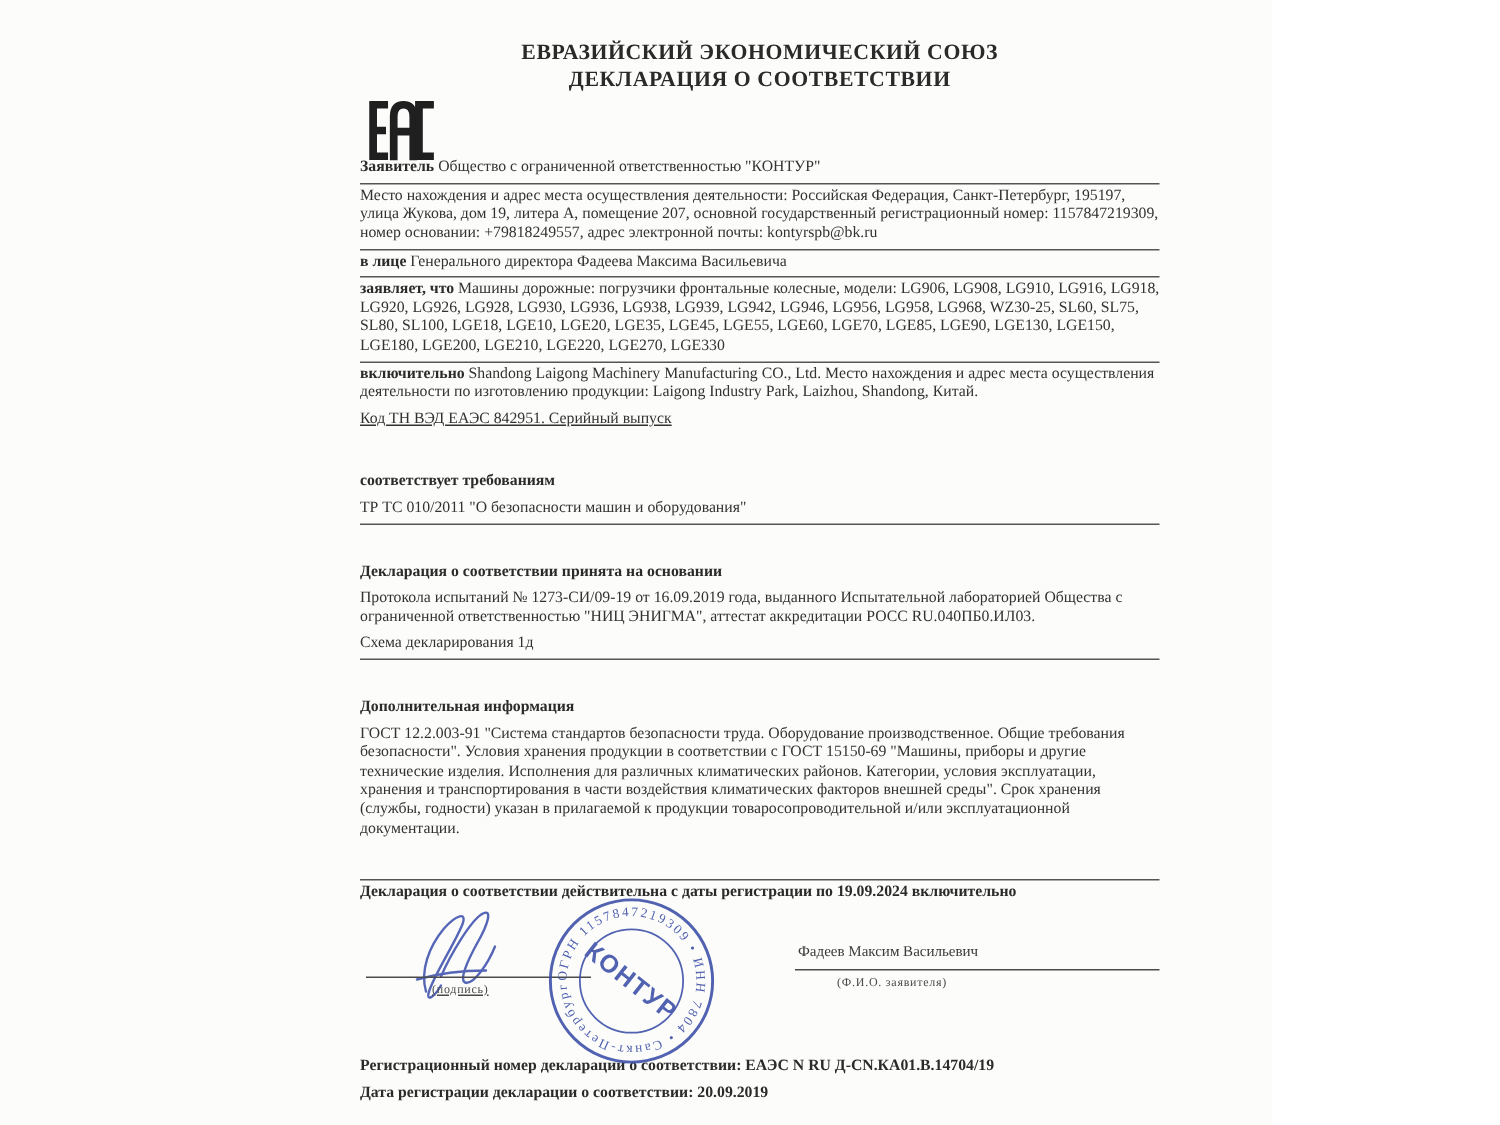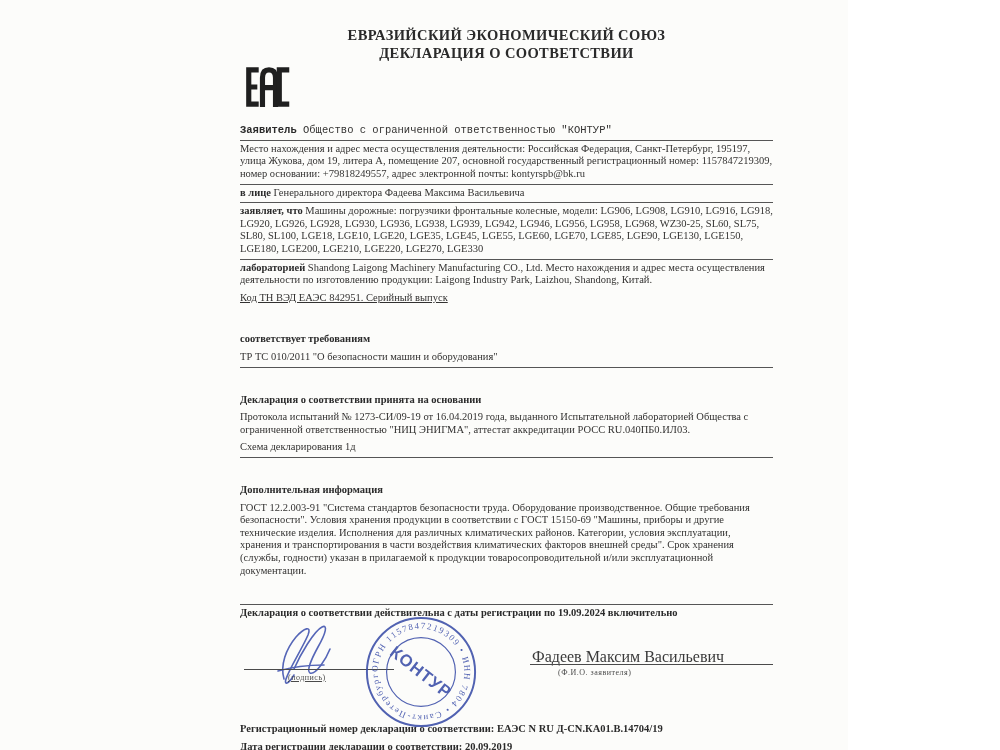--- a/index.html
+++ b/index.html
@@ -19,32 +19,32 @@
     text-align:center;font-weight:bold;font-size:14.5px;
     letter-spacing:.4px;color:#2a2a2a;line-height:1.25;
   }
   .eac-logo{position:absolute;left:6px;top:36px;}
   .row{padding:2px 0 3px 0;}
   .div-b{border-bottom:1px solid #555;}
   .div-t{border-top:1px solid #555;}
   .lead{font-weight:bold;color:#2b2b2b;}
   .bold{font-weight:bold;color:#2b2b2b;margin-top:24px;}
   .u{text-decoration:underline;}
-  .applicant{margin-top:60px;font-family:Liberation Mono, monospace;}
+  .applicant{margin-top:42px;}
   .sig-row{position:relative;height:72px;margin-top:4px;}
   .sig-line{
     position:absolute;left:4px;top:42px;width:150px;
     border-bottom:1px solid #4a4a4a;
   }
   .sig-caption{
     position:absolute;top:46px;font-size:8px;color:#4a4a4a;
     letter-spacing:.5px;
   }
   .cap-sign{left:48px;text-decoration:underline;}
-  .fio-name{position:absolute;left:292px;top:20px;font-size:16px;color:#3a3a3a;}
+  .fio-name{position:absolute;left:292px;top:20px;font-size:10px;color:#3a3a3a;}
   .fio-line{
     position:absolute;left:290px;right:0;top:37px;
     border-bottom:1px solid #4a4a4a;
   }
   .cap-fio{left:318px;top:41px;}
   .signature-svg{position:absolute;left:26px;top:-6px;pointer-events:none;}
   .stamp-svg{position:absolute;left:122px;top:-14px;z-index:2;opacity:.88;pointer-events:none;}
   .reg{margin-top:21px;}
   .reg-line{font-weight:bold;color:#2b2b2b;padding:3px 0;}
 </style>
@@ -79,37 +79,37 @@
 
     <div class="row div-b">
       <span class="lead">в лице</span><span> Генерального директора Фадеева Максима Васильевича</span>
     </div>
 
     <div class="row div-b">
       <span class="lead">заявляет, что</span><span> Машины дорожные: погрузчики фронтальные колесные,  модели: LG906, LG908, LG910, LG916, LG918, LG920, LG926, LG928, LG930, LG936, LG938, LG939, LG942, LG946, LG956, LG958, LG968, WZ30-25, SL60, SL75, SL80, SL100, LGE18, LGE10, LGE20, LGE35, LGE45, LGE55, LGE60, LGE70, LGE85, LGE90, LGE130, LGE150, LGE180, LGE200, LGE210, LGE220, LGE270, LGE330</span>
     </div>
 
     <div class="row">
-      <span class="lead">лабораторией</span><span> Shandong Laigong Machinery Manufacturing CO., Ltd. Место нахождения и адрес места осуществления деятельности по изготовлению продукции: Laigong Industry Park, Laizhou, Shandong, Китай.</span>
+      <span class="lead">включительно</span><span> Shandong Laigong Machinery Manufacturing CO., Ltd. Место нахождения и адрес места осуществления деятельности по изготовлению продукции: Laigong Industry Park, Laizhou, Shandong, Китай.</span>
     </div>
 
     <div class="row">
       <span class="u">Код ТН ВЭД ЕАЭС 842951. Серийный выпуск</span>
     </div>
 
     <div class="row bold">соответствует требованиям</div>
 
     <div class="row div-b">
       <span>ТР ТС 010/2011 "О безопасности машин и оборудования"</span>
     </div>
 
     <div class="row bold">Декларация о соответствии принята на основании</div>
 
     <div class="row">
-      <span>Протокола испытаний № 1273-СИ/09-19 от 16.04.2019 года, выданного Испытательной лабораторией Общества с ограниченной ответственностью "НИЦ ЭНИГМА", аттестат аккредитации РОСС RU.040ПБ0.ИЛ03.</span>
+      <span>Протокола испытаний № 1273-СИ/09-19 от 16.09.2019 года, выданного Испытательной лабораторией Общества с ограниченной ответственностью "НИЦ ЭНИГМА", аттестат аккредитации РОСС RU.040ПБ0.ИЛ03.</span>
     </div>
 
     <div class="row div-b">
       <span>Схема декларирования 1д</span>
     </div>
 
     <div class="row bold">Дополнительная информация</div>
 
     <div class="row">
       <span>ГОСТ 12.2.003-91 "Система стандартов безопасности труда. Оборудование производственное. Общие требования безопасности". Условия хранения продукции в соответствии с ГОСТ 15150-69 "Машины, приборы и другие технические изделия. Исполнения для различных климатических районов. Категории, условия эксплуатации, хранения и транспортирования в части воздействия климатических факторов внешней среды". Срок хранения (службы, годности) указан в прилагаемой к продукции товаросопроводительной и/или эксплуатационной документации.</span>

